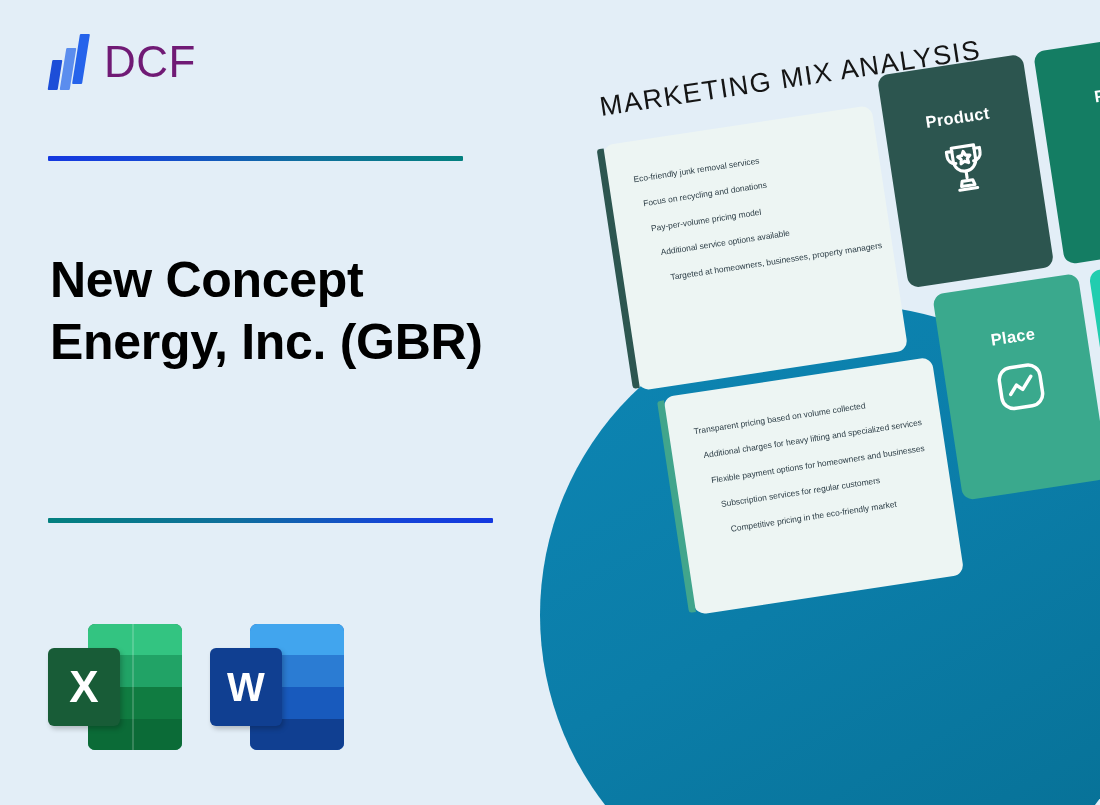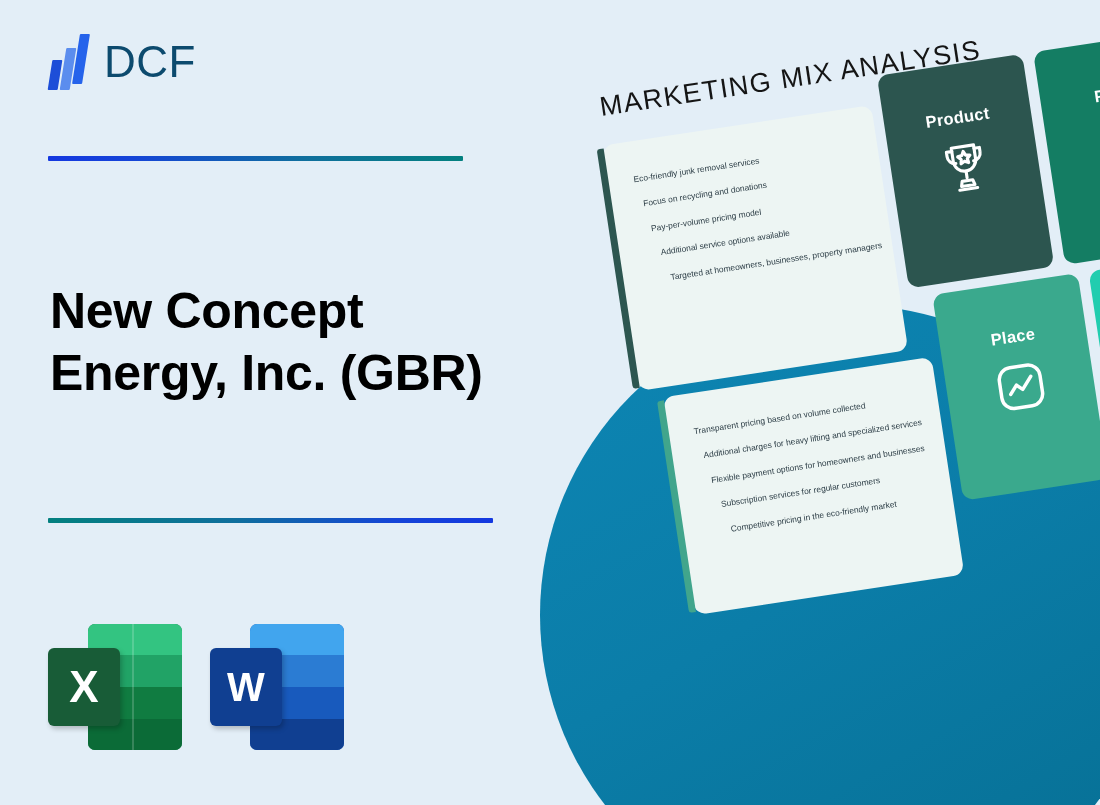--- a/index.html
+++ b/index.html
@@ -40,21 +40,21 @@
   .bm1 { left:2px;  top:26px; width:10px; height:30px; background:#1d4ed8;
          transform:skewX(-9deg); }
   .bm2 { left:15px; top:14px; width:10px; height:42px; background:#5b8dee;
          transform:skewX(-9deg); }
   .bm3 { left:28px; top:0px;  width:10px; height:50px; background:#2563eb;
          transform:skewX(-9deg); }
   .brand-text {
     font-size:44px;
     font-weight:400;
     letter-spacing:0.5px;
-    color:#0c4a6e;
+    color:#701a75;
     line-height:1;
   }
 
   .rule {
     position:absolute;
     left:48px;
     width:415px;
     height:5px;
     border-radius:1px;
   }
@@ -70,21 +70,20 @@
 
   .doc-title {
     position:absolute;
     left:50px; top:250px;
     width:440px;
     font-size:50px;
     font-weight:bold;
     line-height:1.23;
     color:#000;
     letter-spacing:-0.3px;
-    margin-top:31px;
   }
 
   .office-icons {
     position:absolute;
     left:48px; top:622px;
     display:flex; gap:28px;
   }
   .office-icon { position:relative; width:134px; height:130px; }
 
   

